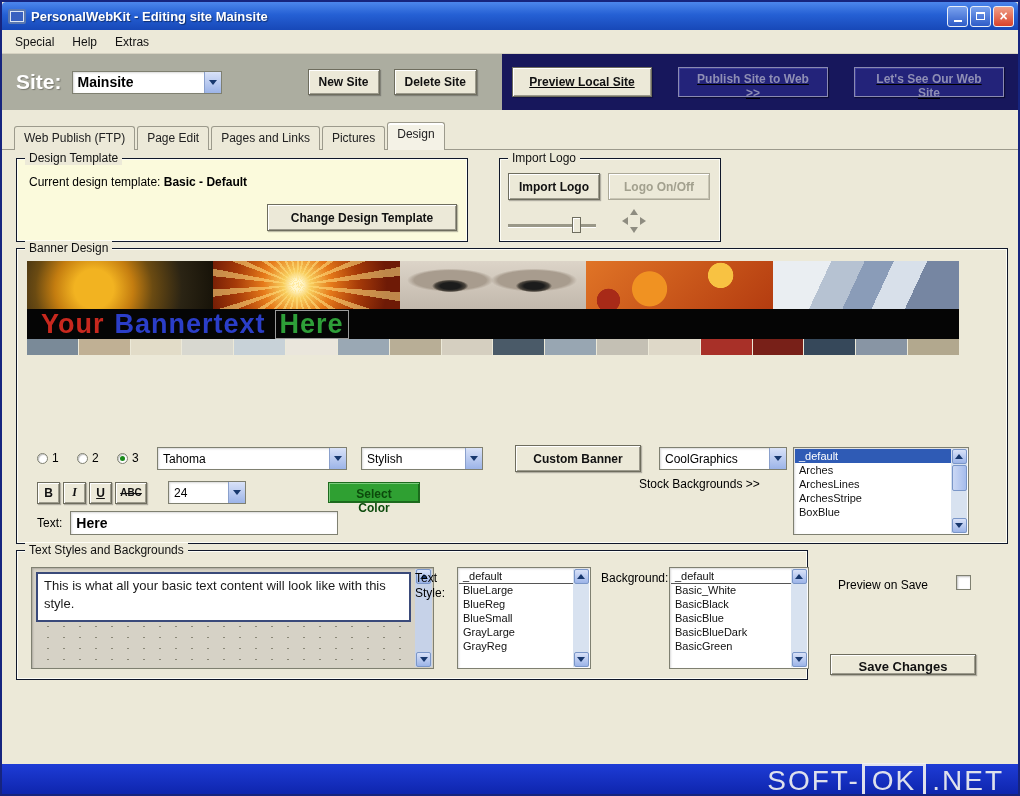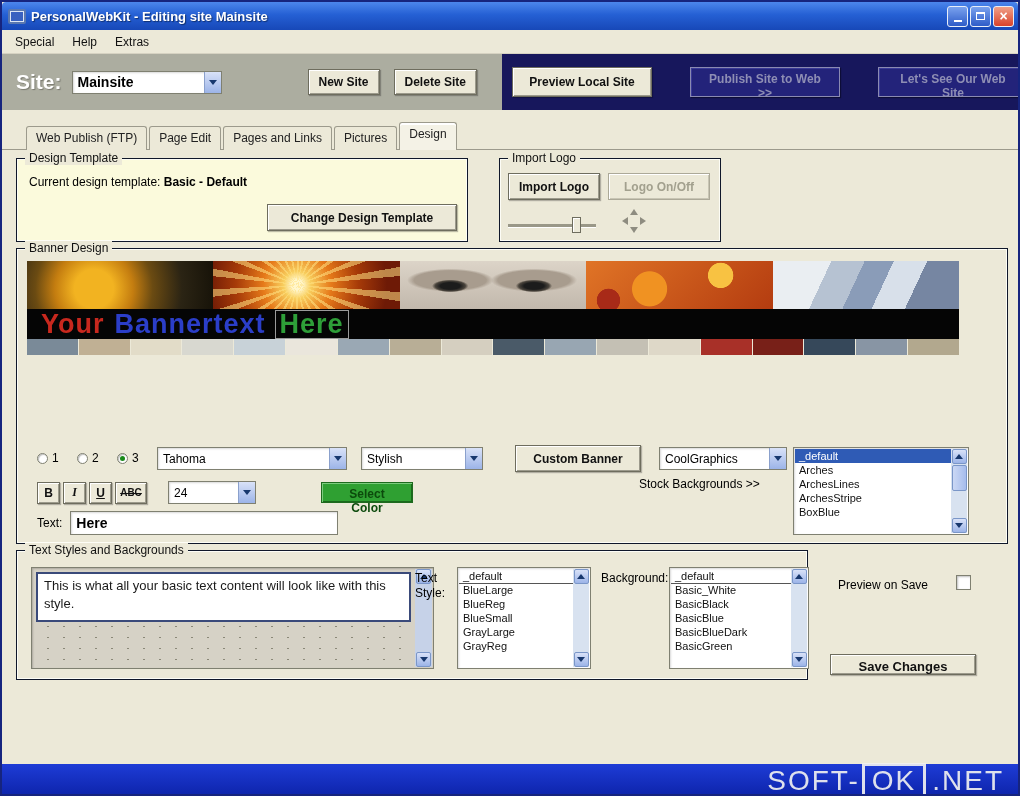--- a/index.html
+++ b/index.html
@@ -42,28 +42,28 @@
   .tri-up   { width:0; height:0; border-left:4px solid transparent; border-right:4px solid transparent; border-bottom:5px solid #18386E; }
   .site-combo { width:150px; margin-right:86px; }
   .site-combo .combo-value { font-size:14px; font-weight:bold; }
 
   .btn { background:#ECE9D8; border:1px solid #6E6D5E; font-family:"Liberation Sans",sans-serif;
     box-shadow:inset 1px 1px 0 #FFFFFF, inset -1px -1px 0 #9C9A8C, 1px 1px 1px rgba(0,0,0,.25);
     font-size:12px; font-weight:bold; color:#111; padding:4px 10px; cursor:default; }
   .sitebar .btn { height:26px; margin-right:14px; }
 
   .navy-panel { position:absolute; left:500px; top:0; right:0; height:56px; background:#17175C;
-    display:flex; align-items:center; gap:24px; padding:0 10px; }
+    display:flex; align-items:center; gap:12px; padding:0 10px;text-decoration:underline; }
   .navy-panel .btn.light { height:30px; min-width:140px; }
   .btn.dark { background:#23237A; border:1px solid #8A8AB2; color:#8E8EB4; height:30px; min-width:150px;
     box-shadow:inset 1px 1px 0 #3A3A96, 1px 1px 1px rgba(0,0,0,.4); }
 
   
   .tabstrip { position:absolute; left:0; top:108px; right:0; height:40px; display:flex; align-items:flex-end;
-    padding-left:24px; border-bottom:1px solid #9C9A8C; }
+    padding-left:12px; border-bottom:1px solid #9C9A8C; }
   .tab { font-size:12px; padding:4px 9px 5px; border:1px solid #9C9A8C; border-bottom:none;
     border-radius:3px 3px 0 0; background:#ECE9D8; margin-right:2px; position:relative; top:1px; height:24px; color:#222; }
   .tab.selected { height:28px; background:#F4F2E6; font-weight:normal; z-index:2; box-shadow:inset 0 2px 0 #fff; }
 
   
   .groupbox { position:absolute; border:1px solid #0f172a; box-shadow:inset 0 0 0 1px #FDFDF6; }
   .legend { position:absolute; top:-8px; left:8px; background:#ECE9D8; padding:0 4px; font-size:12px; color:#111; }
 
   .gb-template { left:14px; top:156px; width:452px; height:84px; background:#FBFADC; }
   .tpl-line { position:absolute; left:12px; top:16px; font-size:12px; }
@@ -146,22 +146,22 @@
   .scroll-thumb { width:15px; height:26px; background:linear-gradient(90deg,#CBD8F4,#A6BCEC);
     border:1px solid #7A96C8; border-radius:2px; margin-top:1px; }
   .banner-list { left:776px; top:0; width:176px; height:88px; }
 
   .biu-row { position:absolute; left:20px; top:34px; display:flex; gap:3px; align-items:center; }
   .fmt-btn { width:23px; height:22px; padding:0; font-size:12px; }
   .fmt-b { font-weight:bold; }
   .fmt-i { font-style:italic; font-family:"Liberation Serif",serif; font-weight:bold; }
   .fmt-u { text-decoration:underline; font-weight:bold; }
   .fmt-abc { width:32px; text-decoration:line-through; font-size:10px; font-weight:bold; }
-  .combo-size { width:88px; margin-left:18px; }
-  .select-color-btn { margin-left:62px; width:92px; height:21px; background:#2FA032; border:1px solid #1E6A1E;
+  .combo-size { width:78px; margin-left:18px; }
+  .select-color-btn { margin-left:79px; width:92px; height:21px; background:#2FA032; border:1px solid #1E6A1E;
     color:#0C4A0C; box-shadow:inset 1px 1px 0 #7CCB7E, inset -1px -1px 0 #1A6A1C; font-size:12px; font-weight:bold; }
   .text-row { position:absolute; left:20px; top:64px; display:flex; align-items:center; gap:8px; }
   .text-row label { font-size:12px;text-align:center; }
   .text-input { width:268px; height:24px; border:1px solid #7F8071; box-shadow:inset 1px 1px 2px rgba(0,0,0,.15);
     font-family:"Liberation Sans",sans-serif; font-size:14px; font-weight:bold; padding:0 5px; }
 
   
   .gb-text { left:14px; top:548px; width:792px; height:130px; }
   .preview-panel { position:absolute; left:14px; top:16px; width:403px; height:102px;
     border:1px solid #7F8071; background:#D6D2C6; box-shadow:inset 1px 1px 2px rgba(0,0,0,.2); }

